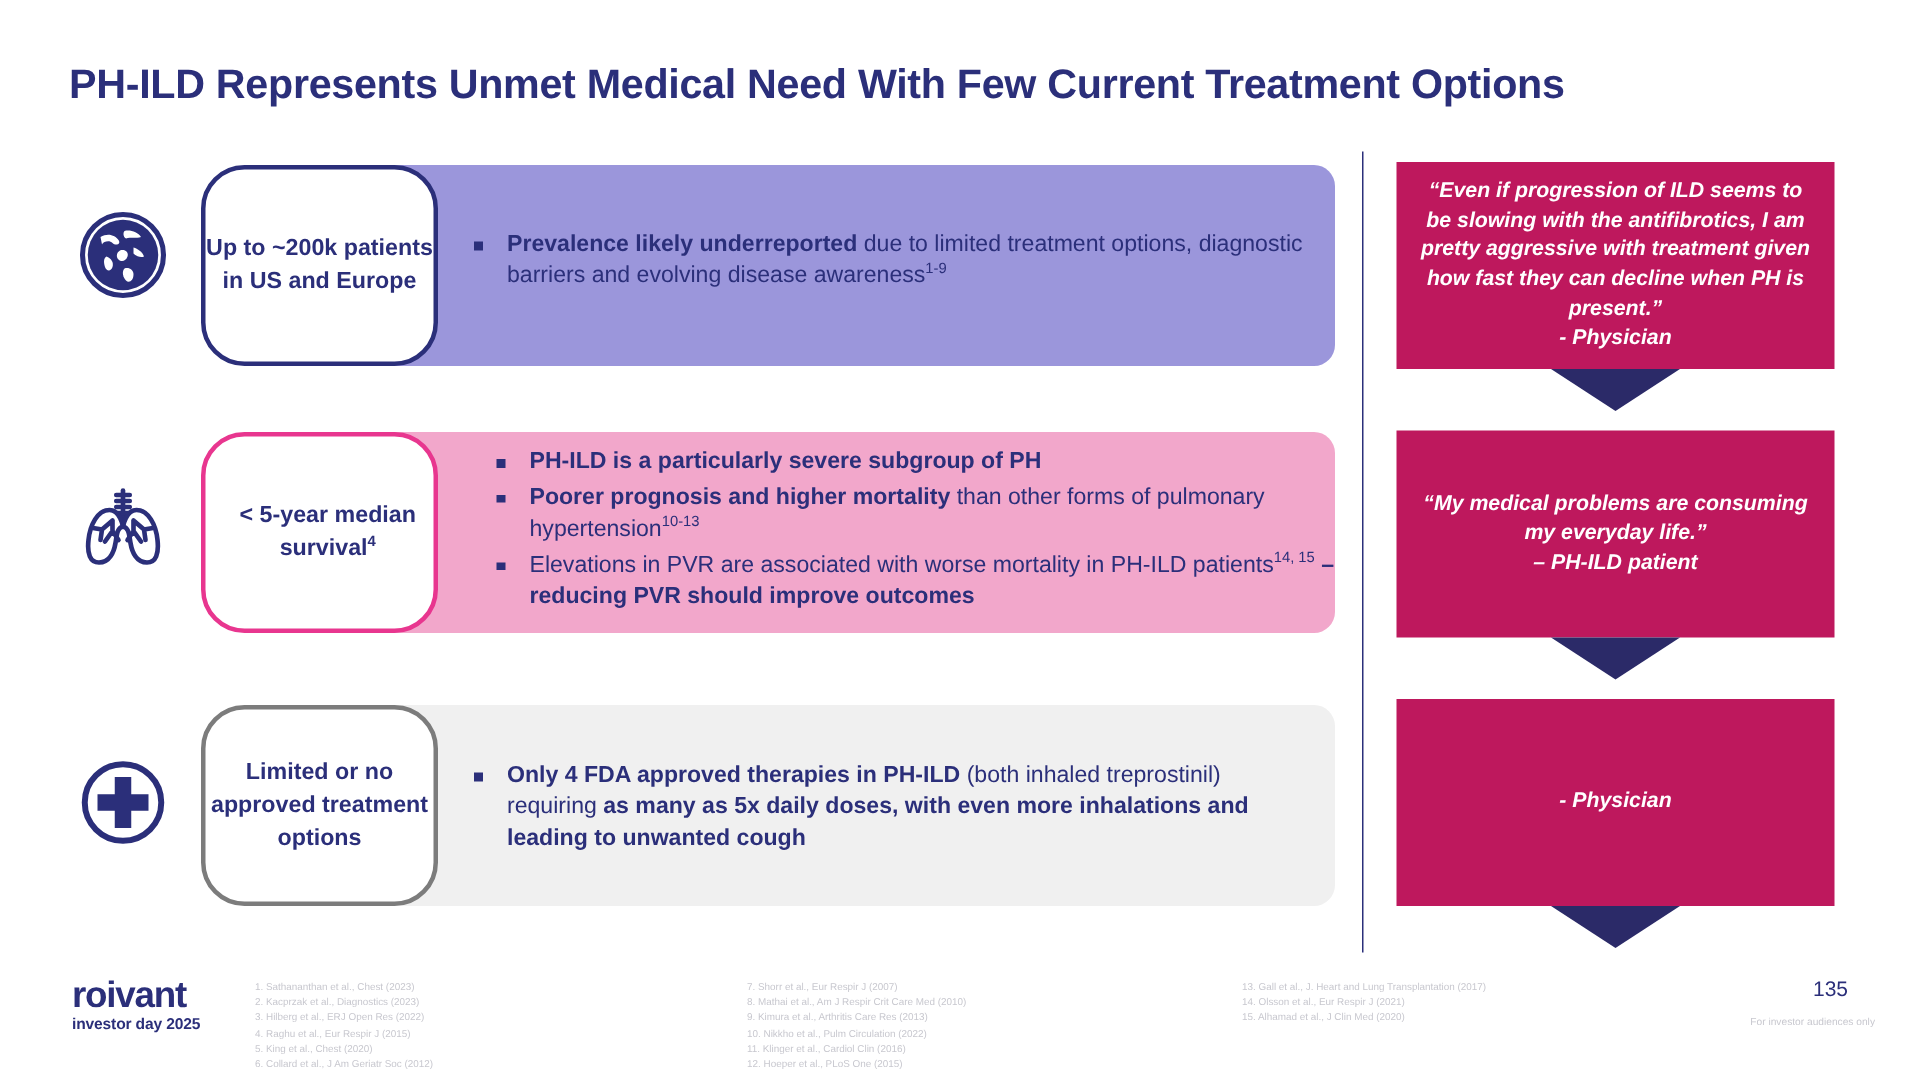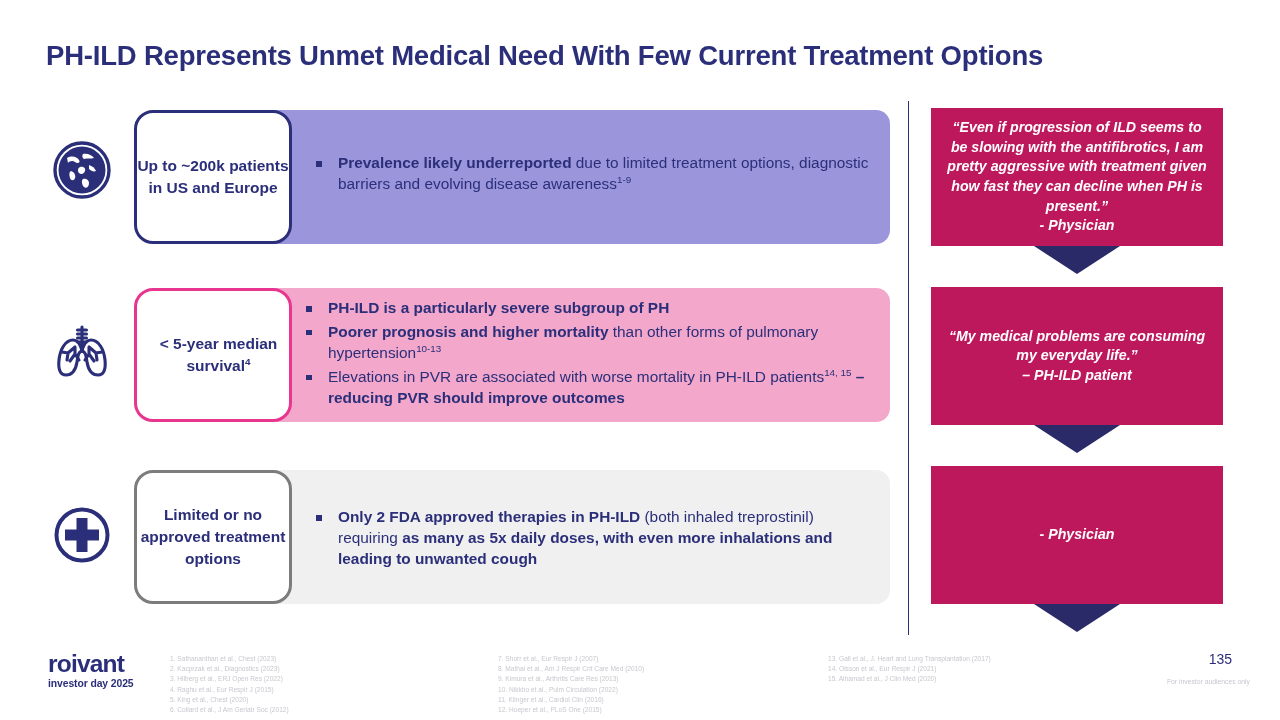--- a/index.html
+++ b/index.html
@@ -23,21 +23,21 @@
     border-radius: 14px;
   }
   .band.purple { background: #9b96db; }
   .band.pink   { background: #f2a7cb; }
   .band.gray   { background: #f0f0f0; }
 
   .pill {
     position: absolute;
     background: #ffffff;
     border: 3.5px solid #2b2f7a;
-    border-radius: 19px;
+    border-radius: 29px;
     display: flex; align-items: center; justify-content: center;
     text-align: center;
     color: #2b2f7a;
     font-weight: bold;
     font-size: 15.5px;
     line-height: 1.42;
     z-index: 3;
   }
   .pill.pinkborder { border-color: #e8368f; }
   .pill.grayborder { border-color: #7c7c7c; }
@@ -151,21 +151,21 @@
         <path d="M31 30 C31 30,29 19,22 19 C14 19,9 29,8 39 C7 48,9 54,15 54 C22 54,25 47,26 41 C27 35,27 31,31 30 Z"></path>
         <path d="M31 30 C31 30,33 19,40 19 C48 19,53 29,54 39 C55 48,53 54,47 54 C40 54,37 47,36 41 C35 35,35 31,31 30 Z"></path>
         <path d="M24 26 L17 32 M17 32 L11 31 M17 32 L16 39 M24 26 L24 33 M24 33 L19 40 M24 33 L28 39"></path>
         <path d="M38 26 L45 32 M45 32 L51 31 M45 32 L46 39 M38 26 L38 33 M38 33 L43 40 M38 33 L34 39"></path>
       </g>
     </svg>
   </div>
   <div class="pill pinkborder" style="left:134px; top:288px; width:158px; height:134px;padding-left:11px;">
     <span><span>&lt; 5-year median survival</span><sup>4</sup></span>
   </div>
-  <div class="bullets" style="left:303px; top:298px; width:566px;">
+  <div class="bullets" style="left:328px; top:298px; width:566px;">
     <div class="bullet">
       <span class="sq"></span>
       <span class="b">PH-ILD is a particularly severe subgroup of PH</span>
     </div>
     <div class="bullet">
       <span class="sq"></span>
       <span class="b">Poorer prognosis and higher mortality</span><span> than other forms of pulmonary hypertension</span><sup>10-13</sup>
     </div>
     <div class="bullet">
       <span class="sq"></span>
@@ -179,21 +179,21 @@
       <circle cx="29" cy="29" r="25.5" fill="none" stroke="#2b2f7a" stroke-width="4"></circle>
       <path d="M23.5 12 H34.5 V23.5 H46 V34.5 H34.5 V46 H23.5 V34.5 H12 V23.5 H23.5 Z" fill="#2b2f7a"></path>
     </svg>
   </div>
   <div class="pill grayborder" style="left:134px; top:470px; width:158px; height:134px;">
     <span>Limited or no approved treatment options</span>
   </div>
   <div class="bullets" style="left:313px; top:507px; width:555px;">
     <div class="bullet">
       <span class="sq"></span>
-      <span class="b">Only 2 FDA approved therapies in PH-ILD</span><span> (both inhaled treprostinil) requiring </span><span class="b">as many as 5x daily doses, with even more inhalations and leading to unwanted cough</span>
+      <span class="b">Only 4 FDA approved therapies in PH-ILD</span><span> (both inhaled treprostinil) requiring </span><span class="b">as many as 5x daily doses, with even more inhalations and leading to unwanted cough</span>
     </div>
   </div>
 
   <div class="divider"></div>
 
   <div class="quote-box" style="top:108px; height:138px;">
     <div>
       <span>“Even if progression of ILD seems to be slowing with the antifibrotics, I am pretty aggressive with treatment given how fast they can decline when PH is present.”</span>
       <div>- Physician</div>
     </div>

